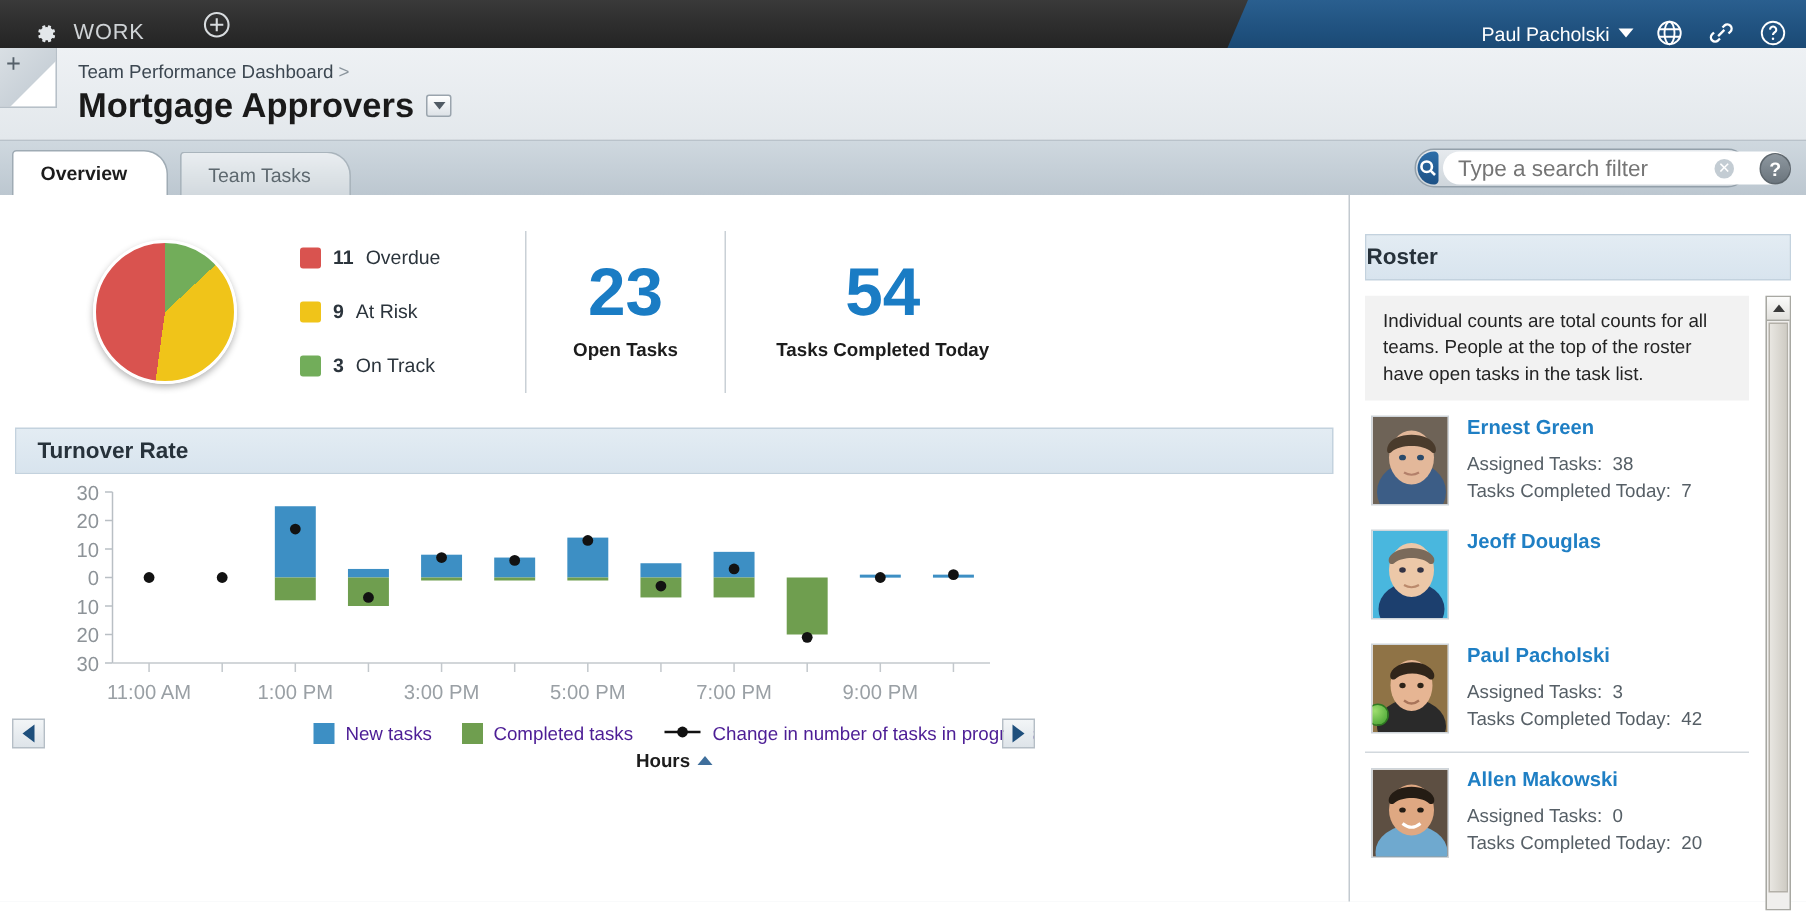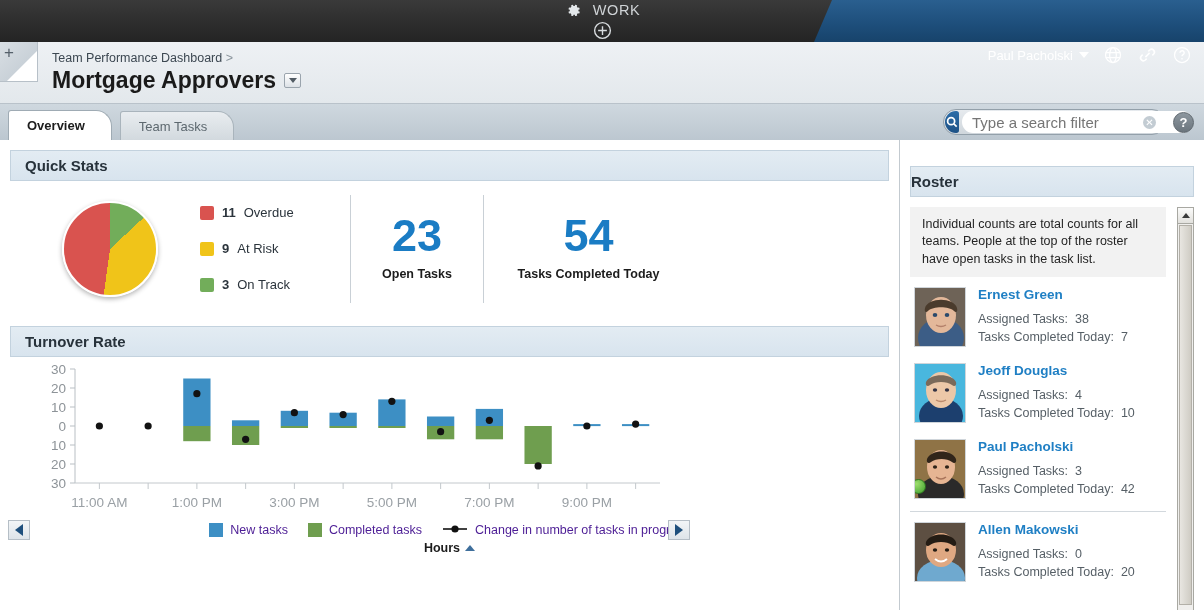--- a/index.html
+++ b/index.html
@@ -6,25 +6,24 @@
   html, body {
     width: 1204px; height: 610px;
     font-family: "Liberation Sans", sans-serif;
     background: #ffffff;
     overflow: hidden;
   }
 
   
   .topnav {
     position: relative;
-    height: 42px;
+    height: 32px;
     background: linear-gradient(to bottom, #3a3a3a 0%, #2e2e2e 50%, #242424 100%);
     display: flex;
-    align-items: center;
-    flex-direction: column;
+    align-items: flex-end;
   }
   .topnav-right-bg {
     position: absolute; right: 0; top: 0; height: 42px; width: 390px;
     background: linear-gradient(to bottom, #2a5f8f 0%, #1e4f7c 55%, #17436b 100%);
     clip-path: polygon(18px 0, 100% 0, 100% 100%, 0 100%);
   }
   .nav-item {
     position: relative;
     display: flex; align-items: center; gap: 9px;
     padding: 0 20px;
@@ -337,23 +336,20 @@
       <span>?</span>
     </div>
   </div>
 </div>
 
 <div class="body-area">
 
   <div class="left-col">
 
     <div class="panel">
-      <div class="panel-head">
-        <span>Quick Stats</span>
-      </div>
       <div class="qs-body">
 
         <div class="pie-holder">
           <div class="pie" id="pieEl" style="background: conic-gradient(rgb(114, 173, 90) 0deg, rgb(114, 173, 90) 46.96deg, rgb(240, 196, 25) 46.96deg, rgb(240, 196, 25) 187.83deg, rgb(217, 83, 79) 187.83deg, rgb(217, 83, 79) 360deg);"></div>
         </div>
 
         <div class="legend">
           <div class="legend-row">
             <span class="swatch" id="sw0" style="background: rgb(217, 83, 79);"></span>
             <b>11</b>
@@ -523,24 +519,20 @@
             <ellipse cx="26" cy="52" rx="22" ry="18" fill="#1c3f6e"></ellipse>
             <ellipse cx="26" cy="26" rx="15" ry="18" fill="#ecc8a8"></ellipse>
             <path d="M11 18c4-9 26-9 30 0 1 4-2 5-4 3-5-4-17-4-22 0-2 2-5 1-4-3z" fill="#7a6a5a"></path>
             <ellipse cx="20" cy="26" rx="2.2" ry="1.8" fill="#334"></ellipse>
             <ellipse cx="32" cy="26" rx="2.2" ry="1.8" fill="#334"></ellipse>
             <path d="M21 36q5 3 10 0" stroke="#bb8a6c" stroke-width="1.4" fill="none"></path>
           </svg>
         </div>
         <div>
           <div class="pname">Jeoff Douglas</div>
-          <div class="pstats">
-            <div><span>Assigned Tasks:</span>&nbsp;&nbsp;<span>4</span></div>
-            <div><span>Tasks Completed Today:</span>&nbsp;&nbsp;<span>10</span></div>
-          </div>
         </div>
       </div>
 
       <div class="person">
         <div class="avatar">
           <svg width="52" height="60" viewBox="0 0 52 60">
             <rect width="52" height="60" fill="#8f7346"></rect>
             <ellipse cx="26" cy="54" rx="23" ry="18" fill="#2a2a2a"></ellipse>
             <ellipse cx="26" cy="27" rx="14" ry="17" fill="#e6b593"></ellipse>
             <path d="M12 19c4-10 25-10 29 0 1 4-2 5-4 3-5-4-16-4-21 0-2 2-5 1-4-3z" fill="#30251a"></path>

